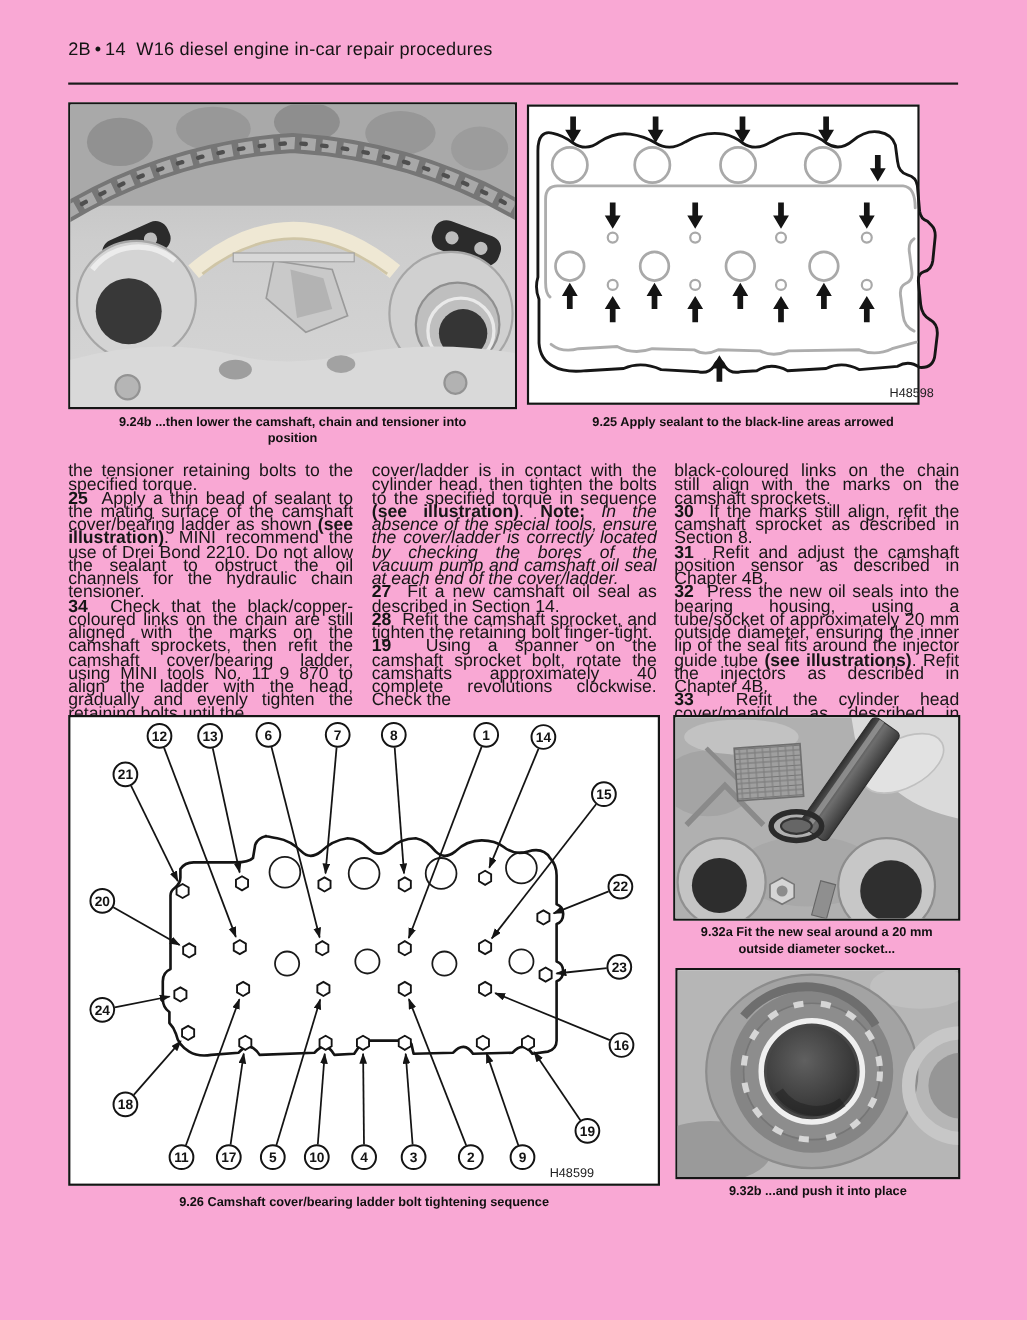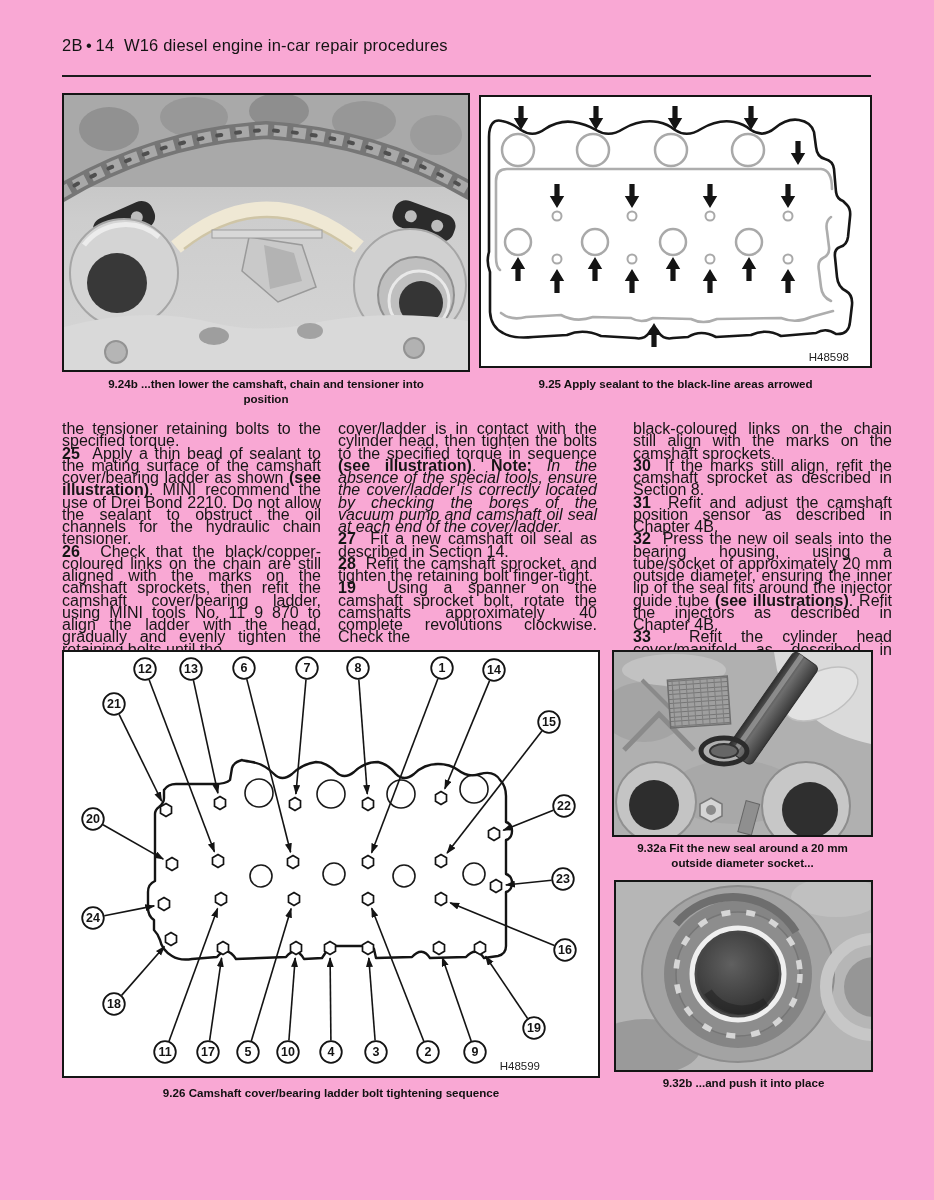--- a/index.html
+++ b/index.html
@@ -81,21 +81,21 @@
       <circle cx="357" cy="208" r="22" fill="#353535"></circle>
       <circle cx="355" cy="206" r="30" fill="none" stroke="#e9e9e9" stroke-width="3"></circle>
       <path d="M0 232 Q 80 210 150 228 Q 200 240 260 226 Q 330 214 404 226 L404 275 L0 275 Z" fill="#d9d9d9"></path>
       <ellipse cx="150" cy="241" rx="15" ry="9" fill="#9e9e9e"></ellipse>
       <ellipse cx="246" cy="236" rx="13" ry="8" fill="#a2a2a2"></ellipse>
       <circle cx="52" cy="257" r="11" fill="#b5b5b5" stroke="#939393" stroke-width="2"></circle>
       <circle cx="350" cy="253" r="10" fill="#b2b2b2" stroke="#939393" stroke-width="2"></circle>
     </svg>
   </div>
 
-  <div class="figbox" style="left:479px;top:95px;width:393px;height:273px;text-decoration:underline;">
+  <div class="figbox" style="left:479px;top:95px;width:357px;height:273px;text-decoration:underline;">
     <svg id="sealant-svg" viewBox="0 0 389 269" width="389" height="269">
       <g id="g925-bead">
         <path class="bead" d="M351 92 Q351 73 340 72 L26 72 Q15 72 15 84 L15 160 Q15 170 19 173"></path>
         <path class="bead" d="M350 120 Q344 124 346 134 L348 150 Q349 158 342 161 Q336 164 338 174 L340 190 Q341 200 350 204"></path>
         <path class="bead" d="M20 216 Q30 224 45 220 L80 218 Q95 226 112 220 L150 221 Q160 227 172 221 L210 222 Q222 228 236 222 L300 221 Q315 227 330 220 L352 214"></path>
       </g>
       <g id="g925-bores">
           <circle cx="37" cy="53" r="16" class="gb"></circle>
           <circle cx="112" cy="53" r="16" class="gb"></circle>
           <circle cx="190" cy="53" r="16" class="gb"></circle>
@@ -142,29 +142,29 @@
     <div>9.24b  ...then lower the camshaft, chain and tensioner into</div>
     <div>position</div>
   </div>
   <div class="caption" style="left:479px;top:377px;width:393px;">
     <div>9.25  Apply sealant to the black-line areas arrowed</div>
   </div>
 
   <div class="col" style="left:62px;">
       <p><span>the tensioner retaining bolts to the specified torque.</span></p>
       <p><span class="b">25</span><span>&nbsp; Apply a thin bead of sealant to the mating surface of the camshaft cover/bearing ladder as shown </span><span class="b">(see illustration)</span><span>. MINI recommend the use of Drei Bond 2210. Do not allow the sealant to obstruct the oil channels for the hydraulic chain tensioner.</span></p>
-      <p><span class="b">26</span><span>&nbsp; Check that the black/copper-coloured links on the chain are still aligned with the marks on the camshaft sprockets, then refit the camshaft cover/bearing ladder, using MINI tools No. 11 9 870 to align the ladder with the head, gradually and evenly tighten the retaining bolts until the</span></p>
+      <p><span class="b">34</span><span>&nbsp; Check that the black/copper-coloured links on the chain are still aligned with the marks on the camshaft sprockets, then refit the camshaft cover/bearing ladder, using MINI tools No. 11 9 870 to align the ladder with the head, gradually and evenly tighten the retaining bolts until the</span></p>
     </div>
   <div class="col" style="left:338px;">
       <p><span>cover/ladder is in contact with the cylinder head, then tighten the bolts to the specified torque in sequence </span><span class="b">(see illustration)</span><span>. </span><span class="b">Note:</span><span> </span><span class="i">In the absence of the special tools, ensure the cover/ladder is correctly located by checking the bores of the vacuum pump and camshaft oil seal at each end of the cover/ladder.</span></p>
       <p><span class="b">27</span><span>&nbsp; Fit a new camshaft oil seal as described in Section 14.</span></p>
       <p><span class="b">28</span><span>&nbsp; Refit the camshaft sprocket, and tighten the retaining bolt finger-tight.</span></p>
       <p><span class="b">19</span><span>&nbsp; Using a spanner on the camshaft sprocket bolt, rotate the camshafts approximately 40 complete revolutions clockwise. Check the</span></p>
     </div>
-  <div class="col" style="left:613px;margin-left:20px;">
+  <div class="col" style="left:613px;">
       <p><span>black-coloured links on the chain still align with the marks on the camshaft sprockets.</span></p>
       <p><span class="b">30</span><span>&nbsp; If the marks still align, refit the camshaft sprocket as described in Section 8.</span></p>
       <p><span class="b">31</span><span>&nbsp; Refit and adjust the camshaft position sensor as described in Chapter 4B.</span></p>
       <p><span class="b">32</span><span>&nbsp; Press the new oil seals into the bearing housing, using a tube/socket of approximately 20 mm outside diameter, ensuring the inner lip of the seal fits around the injector guide tube </span><span class="b">(see illustrations)</span><span>. Refit the injectors as described in Chapter 4B.</span></p>
       <p><span class="b">33</span><span>&nbsp; Refit the cylinder head cover/manifold as described in Section 4.</span></p>
     </div>
 
   <div class="figbox" style="left:62px;top:650px;width:538px;height:428px;">
     <svg id="seq-svg" viewBox="0 0 534 424" width="534" height="424">
       <defs>

